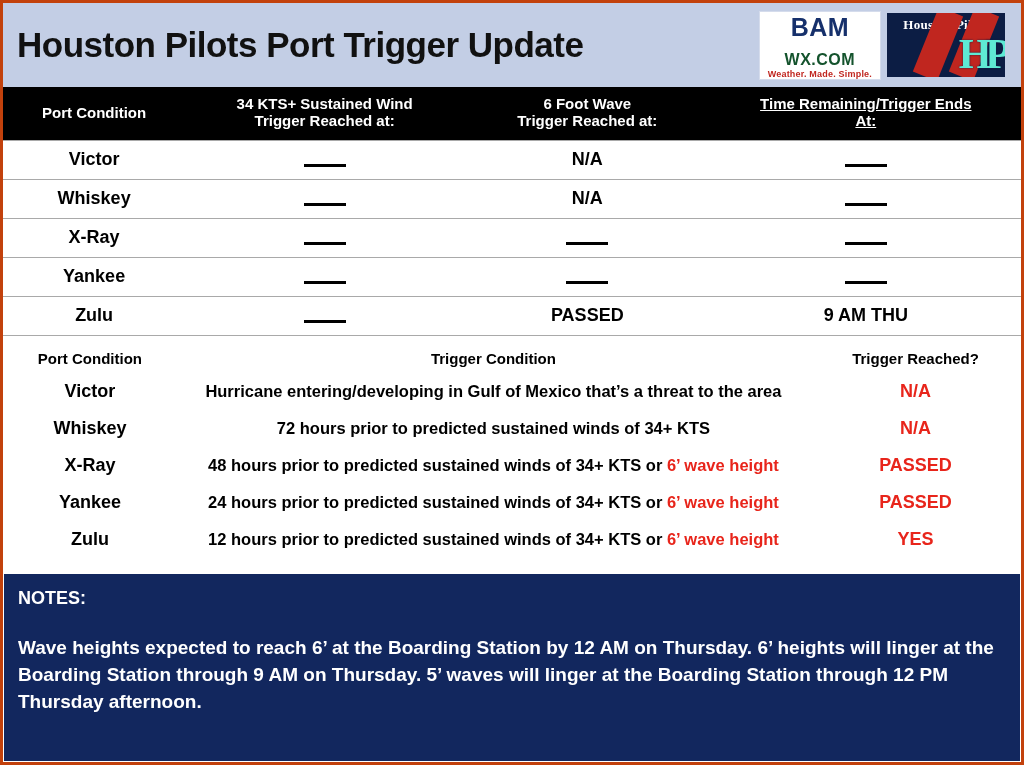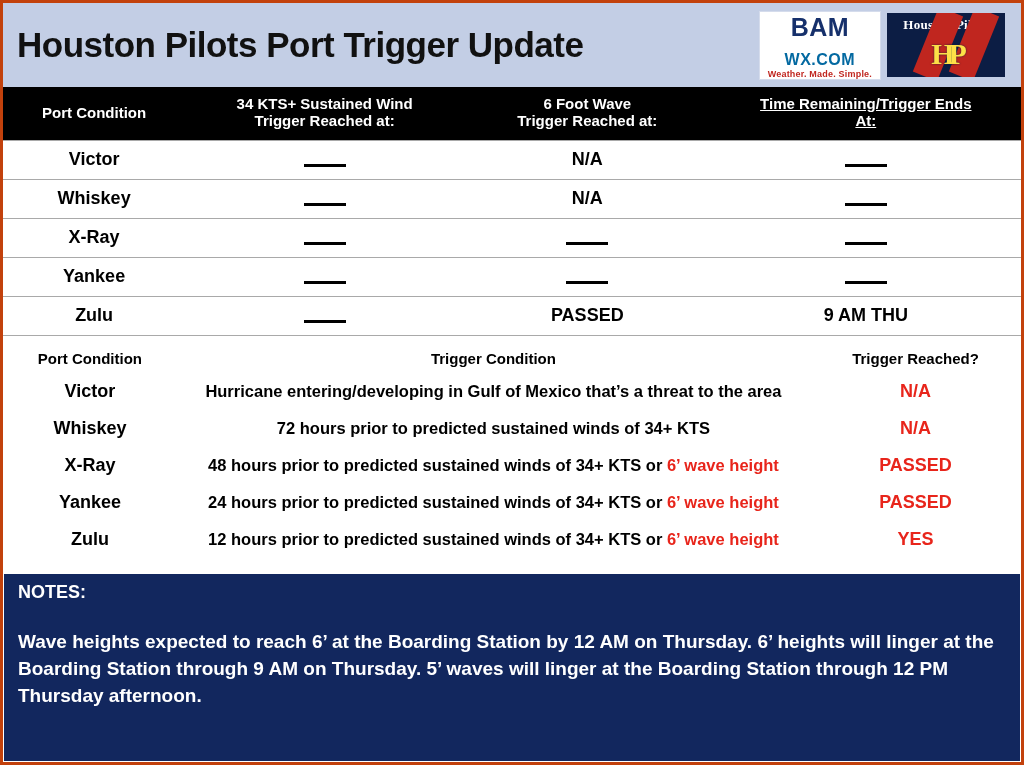--- a/index.html
+++ b/index.html
@@ -58,21 +58,21 @@
   .bamwx-top {
     font-size: 25px;
     font-weight: bold;
     color: #16306b;
     letter-spacing: 0.5px;
     display: inline-block;
   }
   .bamwx-mid {
     font-size: 16px;
     font-weight: bold;
-    color: #0369a1;
+    color: #14532d;
     letter-spacing: 0.5px;
     margin-top: 12px;
   }
   .bamwx-bot {
     font-size: 9px;
     font-weight: bold;
     color: #c0261f;
     margin-top: 2px;
     letter-spacing: 0.2px;
   }
@@ -99,25 +99,25 @@
     height: 70px;
     transform: rotate(22deg);
     top: -4px;
   }
   .pilots-logo .stripe.s1 { left: 38px; }
   .pilots-logo .stripe.s2 { left: 74px; }
   .pilots-logo .hp-letters {
     position: absolute;
     left: 0; right: 0;
     top: 20px;
-    text-align: center;
-    color: #fde047;
+    text-align: right;
+    color: #5eead4;
     font-family: "Liberation Serif", serif;
     font-weight: bold;
-    font-size: 30px;
+    font-size: 42px;
     line-height: 42px;
     letter-spacing: -6px;
     z-index: 3;
     text-shadow: 0 0 2px #0c1d44;
   }
 
   
   table {
     border-collapse: collapse;
     width: 100%;
@@ -176,21 +176,21 @@
   .wave-red { color: #e8251b; margin-top: 33px; }
 
   
   .notes {
     position: absolute;
     left: 1px;
     right: 1px;
     bottom: 1px;
     background: #12275e;
     color: #ffffff;
-    padding: 8px 14px 16px 14px;
+    padding: 14px 14px 16px 14px;
     box-sizing: border-box;
     height: 187px;
   }
   .notes-title {
     font-size: 18px;
     font-weight: bold;
     margin-bottom: 26px;
   }
   .notes-body {
     font-size: 19px;

